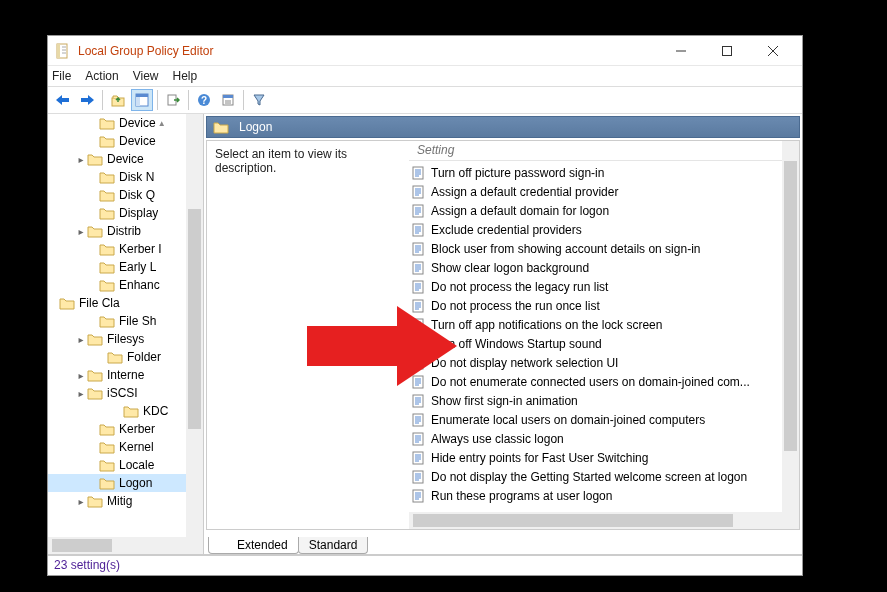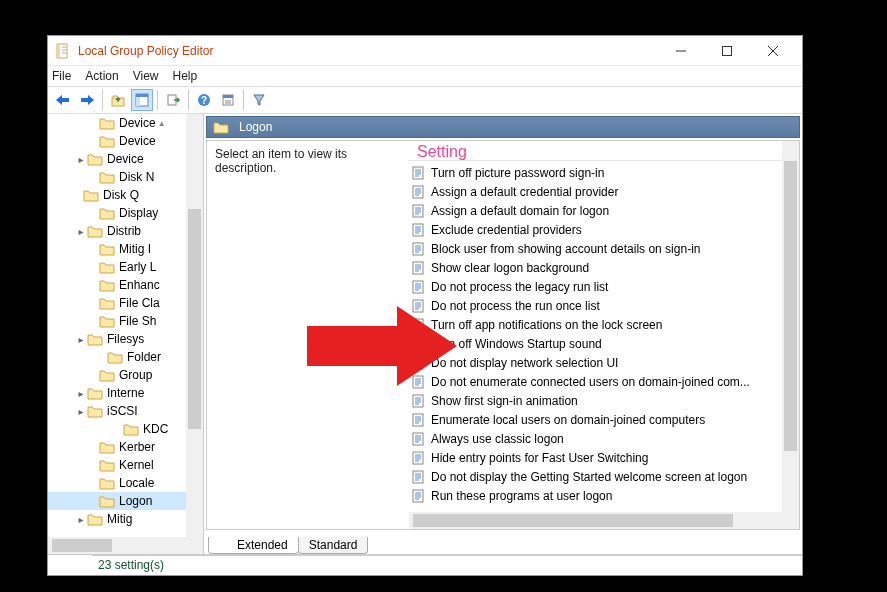--- a/index.html
+++ b/index.html
@@ -26,33 +26,33 @@
 .tree-scroll-v { position: absolute; right: 0; top: 0; bottom: 17px; width: 17px; background: #f0f0f0; }
 .tree-thumb-v { position: absolute; left: 2px; right: 2px; top: 95px; height: 220px; background: #cdcdcd; }
 .tree-scroll-h { position: absolute; left: 0; right: 17px; bottom: 0; height: 17px; background: #f0f0f0; }
 .tree-thumb-h { position: absolute; top: 2px; bottom: 2px; left: 4px; width: 60px; background: #cdcdcd; }
 .tree-corner { position: absolute; right: 0; bottom: 0; width: 17px; height: 17px; background: #f0f0f0; }
 .right { flex: 1; display: flex; flex-direction: column; position: relative; }
 .rhead { height: 22px; background: linear-gradient(#6a8ab0,#5a7aa0); border: 1px solid #4a6a90; margin: 2px; display: flex; align-items: center; color: #fff; font-size: 12px; padding-left: 6px; gap: 6px; }
 .rbody { flex: 1; display: flex; margin: 0 2px 2px 2px; border: 1px solid #ccc; position: relative; }
 .desc { width: 202px; padding: 6px 8px; font-size: 12px; color: #222; }
 .settings { flex: 1; position: relative; overflow: hidden; }
-.shead { height: 20px; border-bottom: 1px solid #e5e5e5; font-size: 16px; padding: 2px 8px; color: #ec4899; }
+.shead { height: 20px; border-bottom: 1px solid #e5e5e5; font-size: 12px; padding: 2px 8px; color: #737373; font-style: italic; }
 .slist { position: absolute; top: 22px; left: 0; right: 17px; bottom: 17px; overflow: hidden; }
 .srow { display: flex; align-items: center; height: 19px; font-size: 12px; padding-left: 2px; white-space: nowrap; }
 .picon { width: 14px; height: 14px; margin-right: 6px; flex-shrink: 0; }
 .s-scroll-v { position: absolute; right: 0; top: 0; bottom: 17px; width: 17px; background: #f0f0f0; }
 .s-thumb-v { position: absolute; left: 2px; right: 2px; top: 20px; height: 290px; background: #cdcdcd; }
 .s-scroll-h { position: absolute; left: 0; right: 17px; bottom: 0; height: 17px; background: #f0f0f0; }
 .s-thumb-h { position: absolute; top: 2px; bottom: 2px; left: 4px; width: 320px; background: #cdcdcd; }
 .s-corner { position: absolute; right: 0; bottom: 0; width: 17px; height: 17px; background: #f0f0f0; }
 .tabs { height: 22px; display: flex; align-items: flex-end; padding-left: 4px; font-size: 12px; border-top: 1px solid #fff; }
 .tab { padding: 1px 10px; border: 1px solid #aaa; border-top: none; border-radius: 0 0 4px 4px; background: #f4f4f4; margin-right: -1px; position: relative; }
 .tab.active { background: #fff; z-index: 1; padding-left: 28px; }
-.status { height: 20px; border-top: 1px solid #ccc; font-size: 12px; padding: 2px 6px; color: #14532d; margin-left: 44px; }
+.status { height: 20px; border-top: 1px solid #ccc; font-size: 12px; padding: 2px 6px; color: #4c1d95; }
 .arrow { position: absolute; left: 259px; top: 192px; z-index: 5; pointer-events: none; }
 .tlabel { overflow: hidden; }
 .caret { font-size: 8px; color: #888; margin-left: 2px; }
 </style>
 </head>
 <body>
 
 <div class="window">
 
   <div class="titlebar">
@@ -175,21 +175,21 @@
             </svg>
             <span class="tlabel">Device</span>
           </div>
           <div class="trow" style="padding-left: 40px;">
             <span class="exp"></span>
             <svg class="fld" viewBox="0 0 16 14">
               <path d="M1 3 L1 13 L15 13 L15 5 L7 5 L5 3 Z" fill="#ffe9a8" stroke="#caa84a"></path>
             </svg>
             <span class="tlabel">Disk N</span>
           </div>
-          <div class="trow" style="padding-left: 24px;">
+          <div class="trow" style="padding-left: 40px;">
             <span class="exp"></span>
             <svg class="fld" viewBox="0 0 16 14">
               <path d="M1 3 L1 13 L15 13 L15 5 L7 5 L5 3 Z" fill="#ffe9a8" stroke="#caa84a"></path>
             </svg>
             <span class="tlabel">Disk Q</span>
           </div>
           <div class="trow" style="padding-left: 40px;">
             <span class="exp"></span>
             <svg class="fld" viewBox="0 0 16 14">
               <path d="M1 3 L1 13 L15 13 L15 5 L7 5 L5 3 Z" fill="#ffe9a8" stroke="#caa84a"></path>
@@ -201,37 +201,37 @@
             <svg class="fld" viewBox="0 0 16 14">
               <path d="M1 3 L1 13 L15 13 L15 5 L7 5 L5 3 Z" fill="#ffe9a8" stroke="#caa84a"></path>
             </svg>
             <span class="tlabel">Distrib</span>
           </div>
           <div class="trow" style="padding-left: 40px;">
             <span class="exp"></span>
             <svg class="fld" viewBox="0 0 16 14">
               <path d="M1 3 L1 13 L15 13 L15 5 L7 5 L5 3 Z" fill="#ffe9a8" stroke="#caa84a"></path>
             </svg>
-            <span class="tlabel">Mitig I</span>
+            <span class="tlabel">Kerber I</span>
           </div>
           <div class="trow" style="padding-left: 40px;">
             <span class="exp"></span>
             <svg class="fld" viewBox="0 0 16 14">
               <path d="M1 3 L1 13 L15 13 L15 5 L7 5 L5 3 Z" fill="#ffe9a8" stroke="#caa84a"></path>
             </svg>
             <span class="tlabel">Early L</span>
           </div>
           <div class="trow" style="padding-left: 40px;">
             <span class="exp"></span>
             <svg class="fld" viewBox="0 0 16 14">
               <path d="M1 3 L1 13 L15 13 L15 5 L7 5 L5 3 Z" fill="#ffe9a8" stroke="#caa84a"></path>
             </svg>
             <span class="tlabel">Enhanc</span>
           </div>
-          <div class="trow" style="padding-left: 40px;">
+          <div class="trow" style="">
             <span class="exp"></span>
             <svg class="fld" viewBox="0 0 16 14">
               <path d="M1 3 L1 13 L15 13 L15 5 L7 5 L5 3 Z" fill="#ffe9a8" stroke="#caa84a"></path>
             </svg>
             <span class="tlabel">File Cla</span>
           </div>
           <div class="trow" style="padding-left: 40px;">
             <span class="exp"></span>
             <svg class="fld" viewBox="0 0 16 14">
               <path d="M1 3 L1 13 L15 13 L15 5 L7 5 L5 3 Z" fill="#ffe9a8" stroke="#caa84a"></path>
@@ -244,27 +244,20 @@
               <path d="M1 3 L1 13 L15 13 L15 5 L7 5 L5 3 Z" fill="#ffe9a8" stroke="#caa84a"></path>
             </svg>
             <span class="tlabel">Filesys</span>
           </div>
           <div class="trow" style="padding-left: 48px;">
             <span class="exp"></span>
             <svg class="fld" viewBox="0 0 16 14">
               <path d="M1 3 L1 13 L15 13 L15 5 L7 5 L5 3 Z" fill="#ffe9a8" stroke="#caa84a"></path>
             </svg>
             <span class="tlabel">Folder</span>
-          </div>
-          <div class="trow" style="padding-left: 40px;">
-            <span class="exp"></span>
-            <svg class="fld" viewBox="0 0 16 14">
-              <path d="M1 3 L1 13 L15 13 L15 5 L7 5 L5 3 Z" fill="#ffe9a8" stroke="#caa84a"></path>
-            </svg>
-            <span class="tlabel">Group</span>
           </div>
           <div class="trow" style="padding-left: 28px;">
             <span class="exp">▸</span>
             <svg class="fld" viewBox="0 0 16 14">
               <path d="M1 3 L1 13 L15 13 L15 5 L7 5 L5 3 Z" fill="#ffe9a8" stroke="#caa84a"></path>
             </svg>
             <span class="tlabel">Interne</span>
           </div>
           <div class="trow" style="padding-left: 28px;">
             <span class="exp">▸</span>

